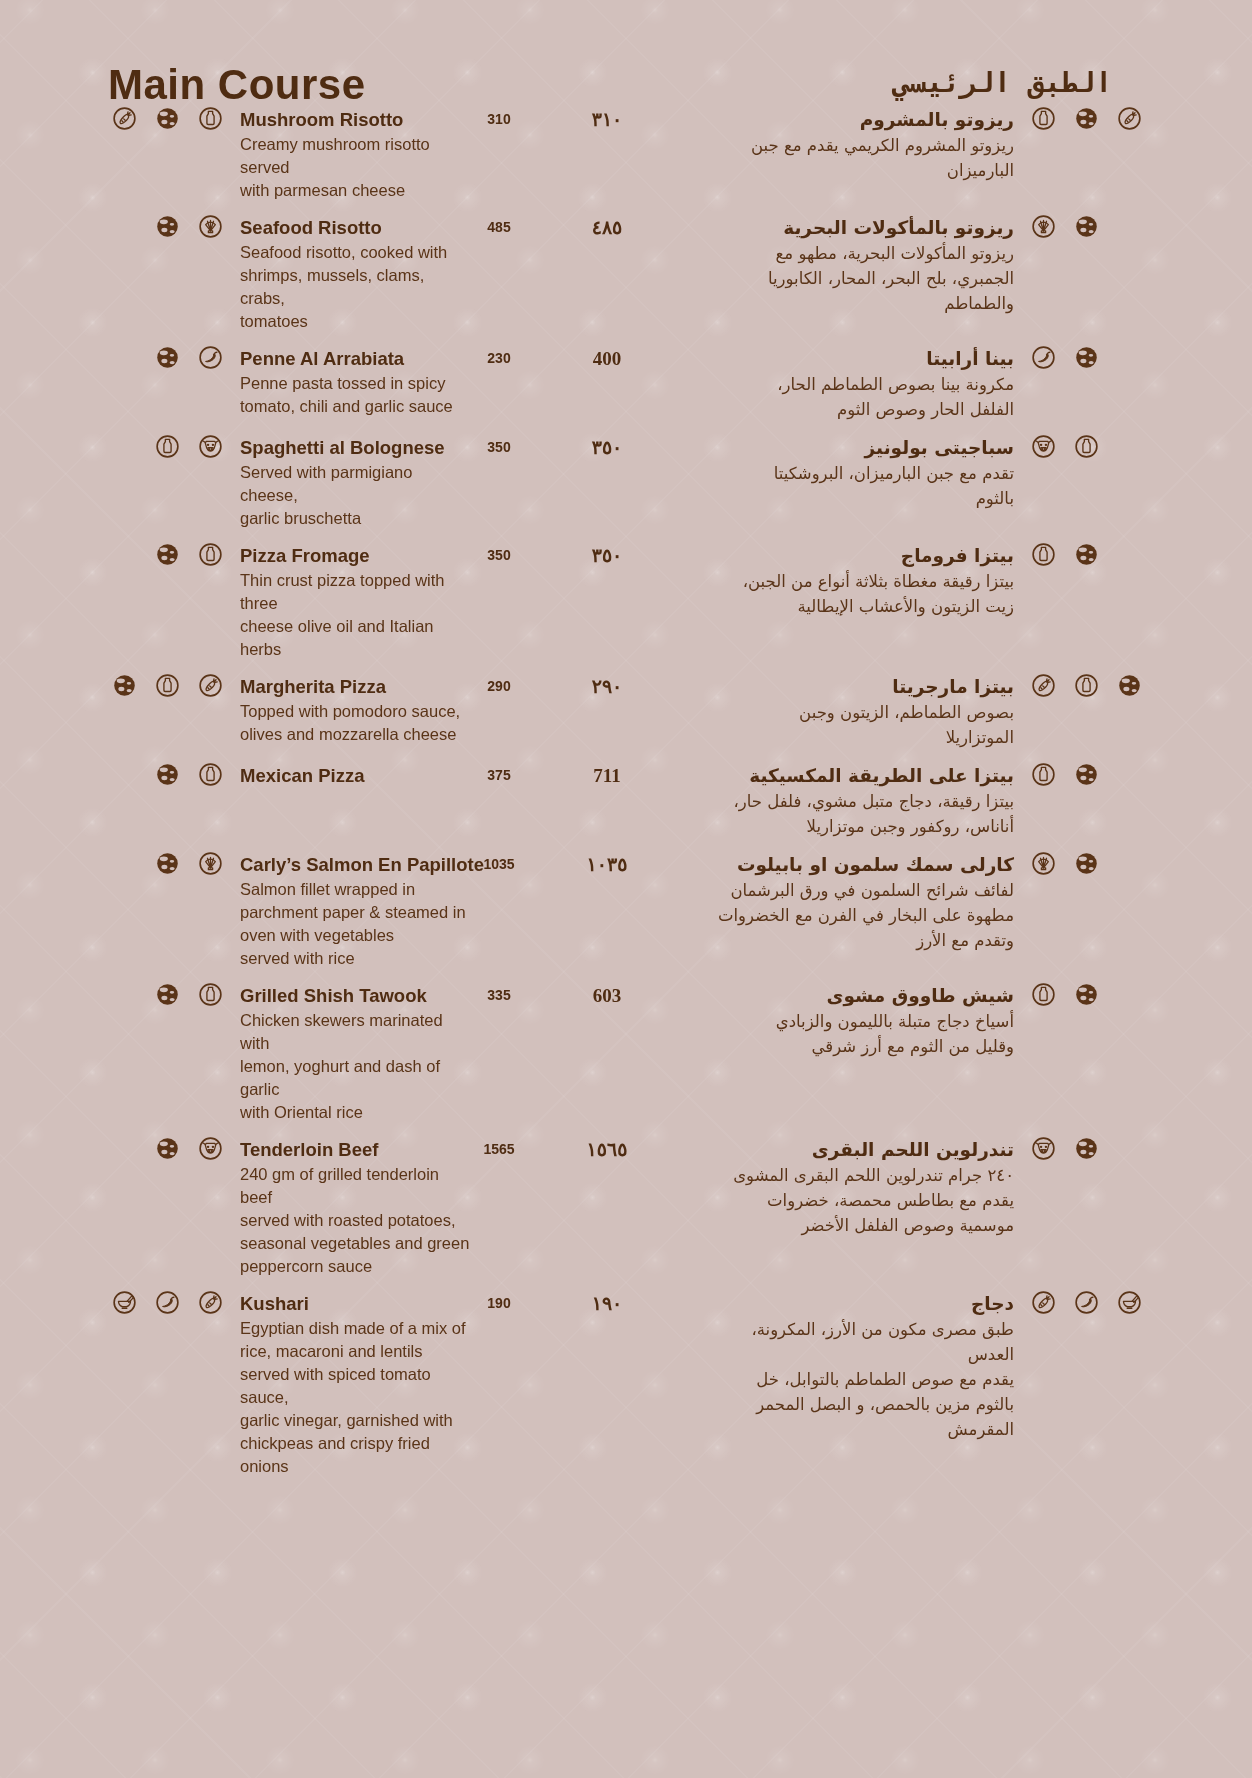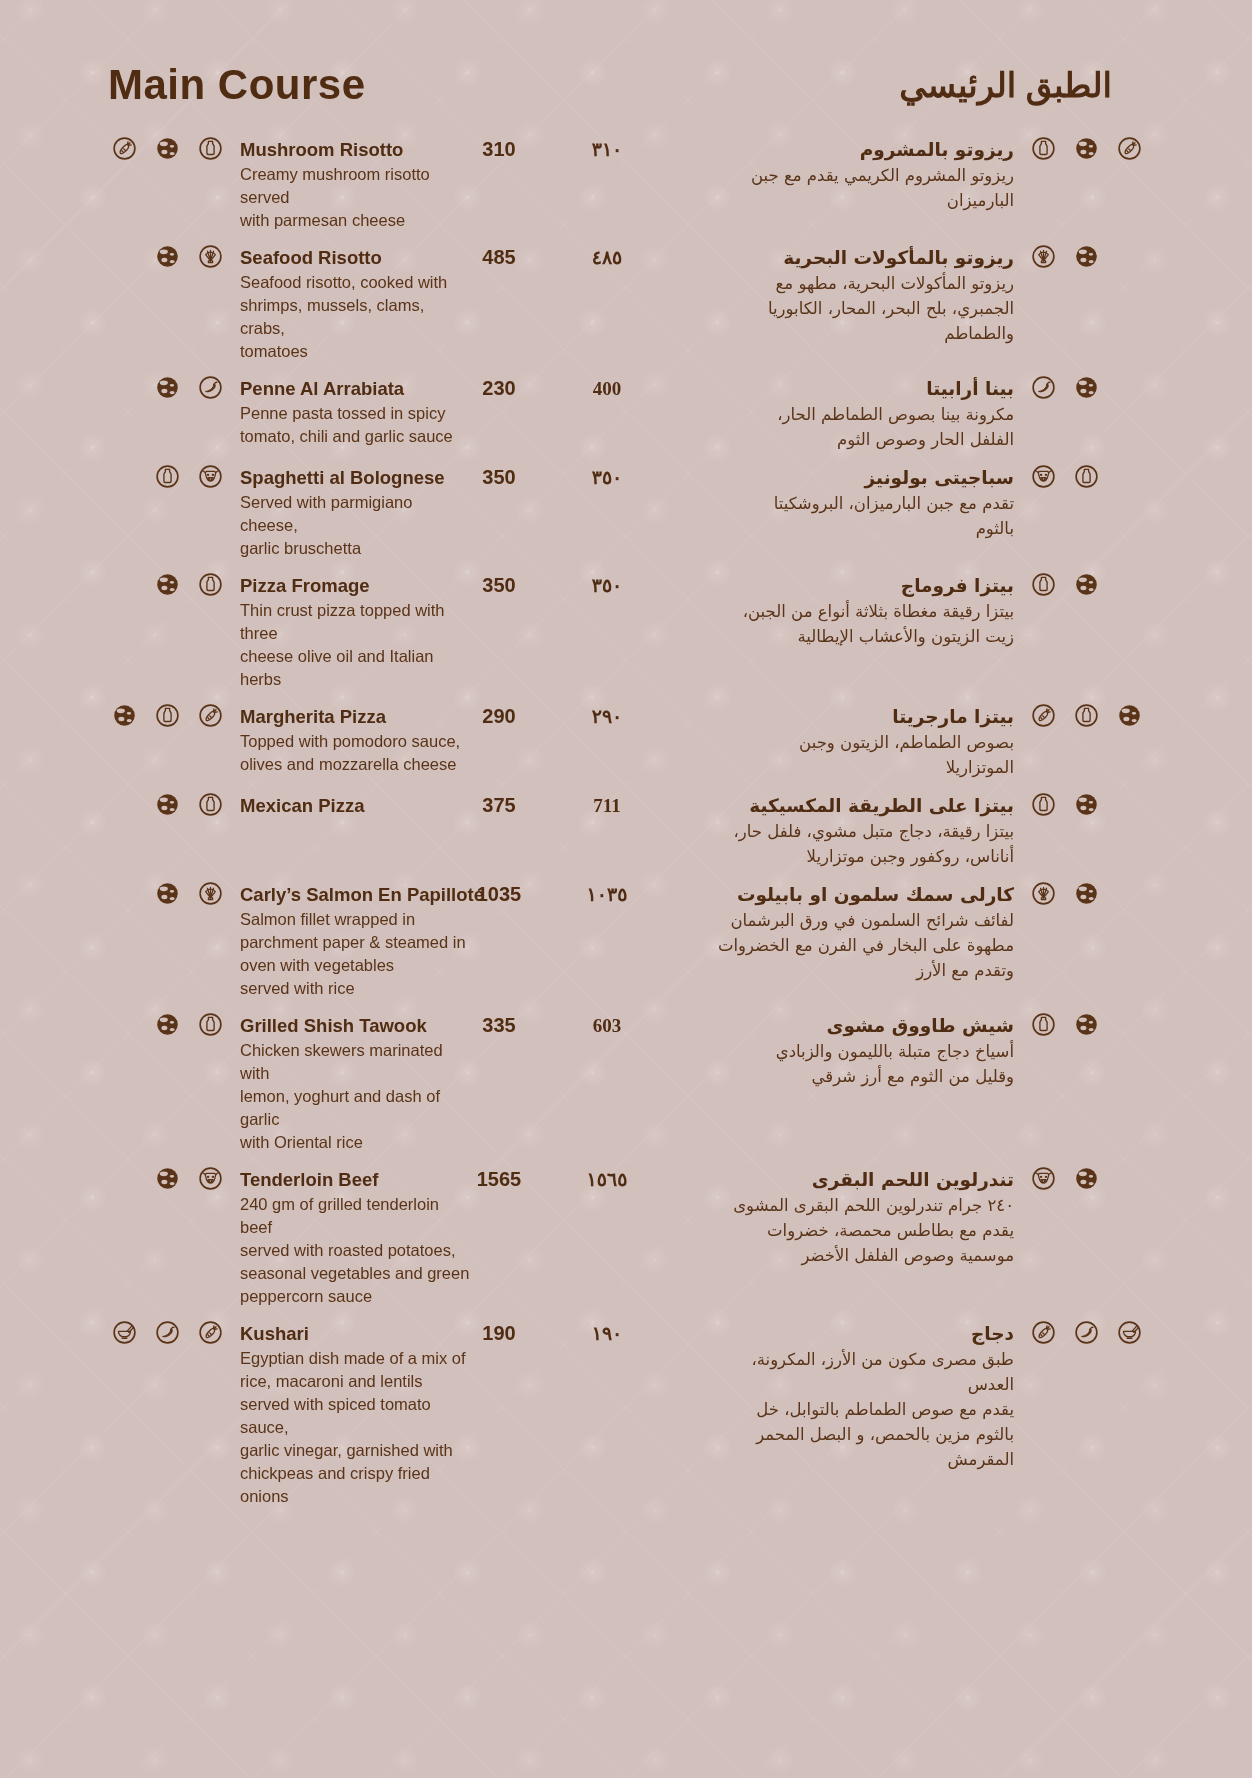--- a/index.html
+++ b/index.html
@@ -19,41 +19,41 @@
       repeating-linear-gradient(-45deg, rgba(255,255,255,.055) 0px, rgba(255,255,255,.055) 1.5px, rgba(255,255,255,0) 1.5px, rgba(255,255,255,0) 88px);
     background-size:125px 125px,125px 125px,auto,auto;
     background-position:30px 10px,92.5px 72.5px,0 0,0 0;
     font-family:"Liberation Sans",sans-serif;
     color:var(--ink);
     overflow:hidden;
   }
   .page{padding:64px 96px 40px 108px;}
 
   
-  .header{display:flex;justify-content:space-between;align-items:center;margin-bottom:30px;padding-right:8px;}
+  .header{display:flex;justify-content:space-between;align-items:center;padding-right:8px;}
   .title-en{font-size:42px;font-weight:bold;color:var(--heading);letter-spacing:.5px;line-height:1;}
-  .title-ar{font-family:Liberation Sans, sans-serif;font-size:34px;font-weight:bold;color:var(--heading);line-height:1.2;margin-right:36px;}
+  .title-ar{font-family:Liberation Mono, monospace;font-size:28px;font-weight:bold;color:var(--heading);line-height:1.2;margin-right:36px;}
 
   
   .row{
     display:grid;
     grid-template-columns:132px 230px 58px 158px 328px 140px;
     align-items:start;
     margin-bottom:12px;
   }
   .icons{display:flex;gap:12px;margin-top:-3px;}
   .icons-left{justify-content:flex-end;padding-right:14px;}
   .icons-right{justify-content:flex-start;padding-left:14px;}
   .icon{width:31px;height:31px;display:inline-block;color:var(--ink);}
   .icon svg{width:100%;height:100%;display:block;}
 
   .en .title{font-size:18.5px;font-weight:bold;color:var(--heading);line-height:27px;white-space:nowrap;}
   .en .desc{font-size:16.5px;line-height:23px;white-space:pre-line;color:var(--ink);}
 
-  .price{font-size:20px;font-weight:bold;color:var(--heading);line-height:27px;text-align:center;}
+  .price{font-size:14px;font-weight:bold;color:var(--heading);line-height:27px;text-align:center;}
   .price-ar{font-family:Liberation Serif, serif;font-size:19px;}
 
   .ar{text-align:right;}
   .ar .title{font-family:"DejaVu Sans",sans-serif;font-size:18.5px;font-weight:bold;color:var(--heading);line-height:27px;}
   .ar .desc{font-family:"DejaVu Sans",sans-serif;font-size:16.5px;line-height:25px;white-space:pre-line;color:var(--ink);}
 </style>
 </head>
 <body>
 
 <div class="page">

